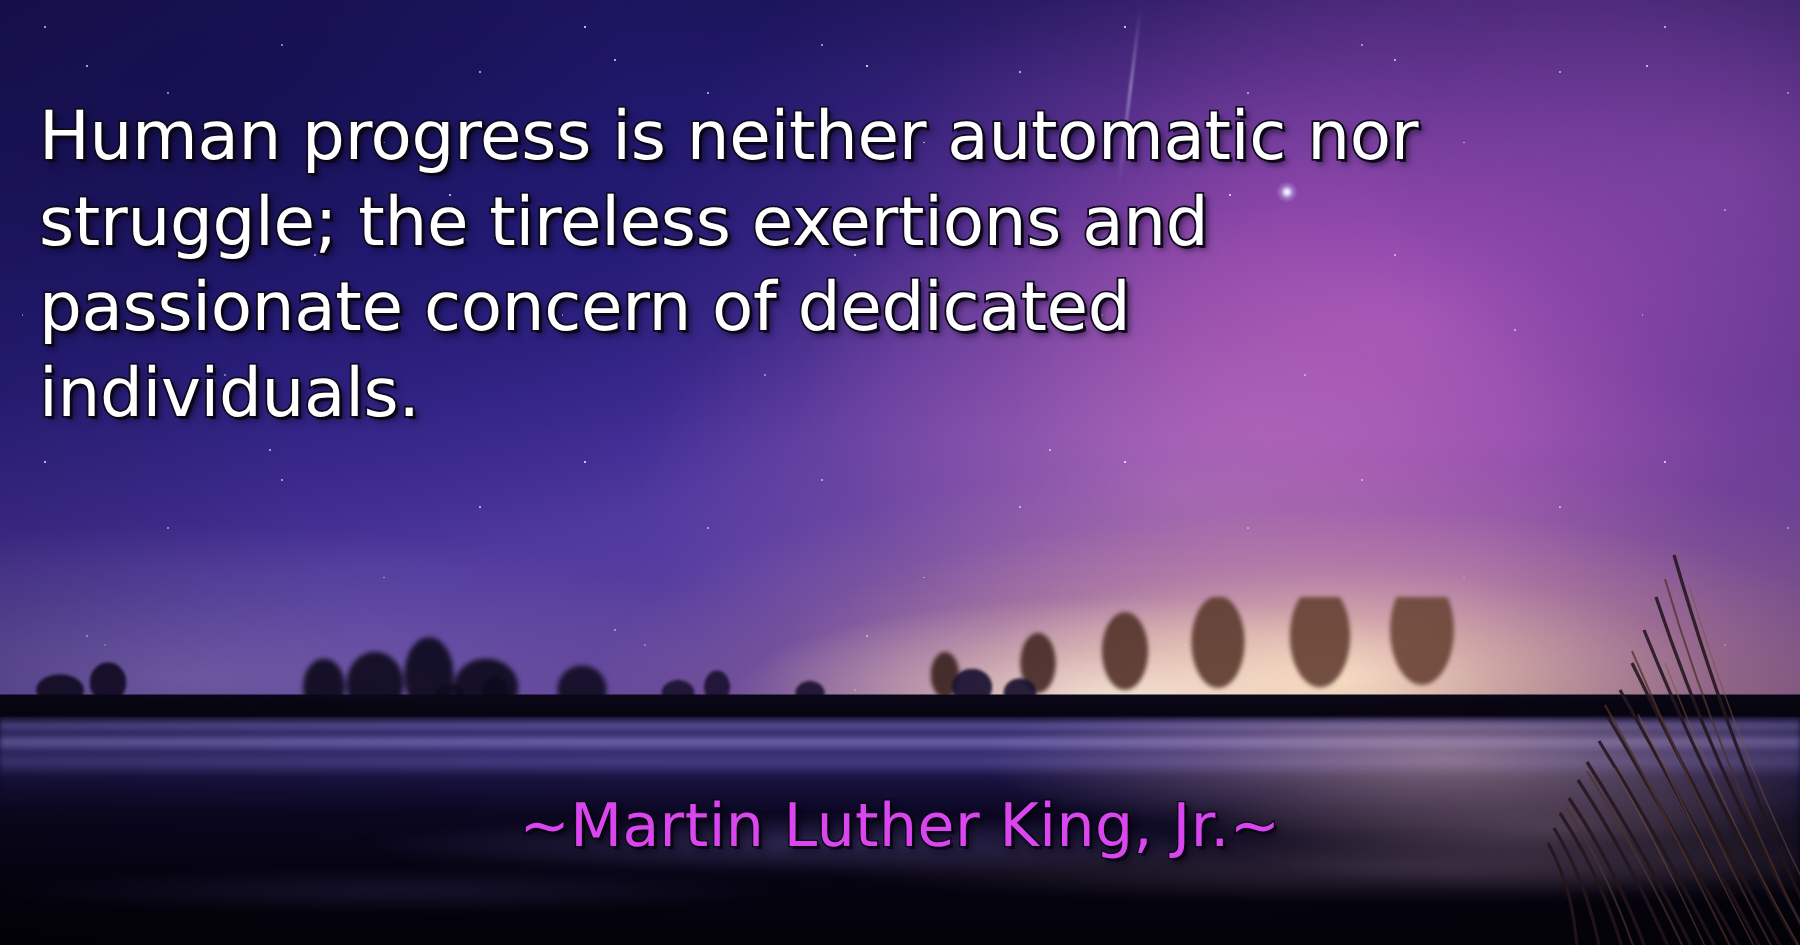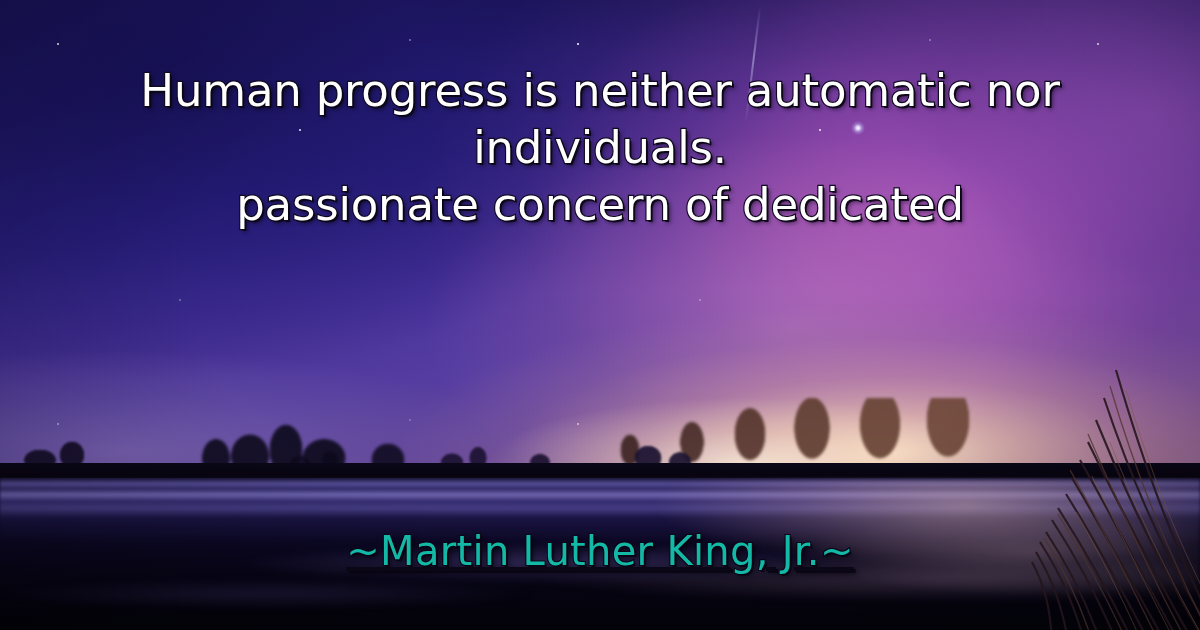--- a/index.html
+++ b/index.html
@@ -265,21 +265,20 @@
     right: -20px; bottom: -10px;
     width: 300px; height: 420px;
     pointer-events: none;
   }
   #reeds svg { display: block; width: 100%; height: 100%; }
 
   
   #quote-block {
     position: absolute;
     left: 0; right: 0; top: 62px;
-    text-align: center;
     padding: 0 26px;
     box-sizing: border-box;
   }
   .quote-line {
     display: block;
     font-family: "DejaVu Sans", sans-serif;
     font-size: 45px;
     line-height: 57px;
     font-weight: 400;
     color: #ffffff;
@@ -295,28 +294,27 @@
   #attribution {
     position: absolute;
     left: 0; right: 0; top: 527px;
     text-align: center;
   }
   #attribution-text {
     font-family: "DejaVu Sans", sans-serif;
     font-size: 40px;
     line-height: 48px;
     font-weight: 400;
-    color: #14b8a6;
+    color: #d946ef;
     letter-spacing: 0.3px;
     -webkit-text-stroke: 1.8px #0b0716;
     paint-order: stroke fill;
     text-shadow:
        2px 2px 0 rgba(8,4,16,.8),
        3px 3px 5px rgba(4,2,10,.6);
-    text-decoration: underline;
   }
 
   
   #vignette {
     background:
       radial-gradient(ellipse 900px 520px at 50% 46%,
         rgba(0,0,0,0) 45%, rgba(0,0,0,0.18) 78%, rgba(0,0,0,0.34) 100%);
     pointer-events: none;
   }
 </style>
@@ -381,21 +379,22 @@
         <path d="M252 416 C224 362 198 308 172 256"></path>
         <path d="M220 418 C200 374 180 334 156 292"></path>
       </g>
     </svg>
   </div>
 
   <div class="layer" id="vignette"></div>
 
   <div id="quote-block">
     <span class="quote-line">Human progress is neither automatic nor</span>
+    <span class="quote-line">struggle; the tireless exertions and</span>
+    <span class="quote-line">passionate concern of dedicated</span>
     <span class="quote-line">individuals.</span>
-    <span class="quote-line">passionate concern of dedicated</span>
   </div>
 
   <div id="attribution">
     <span id="attribution-text">~Martin Luther King, Jr.~</span>
   </div>
 
 </div>
 
 </body></html>

